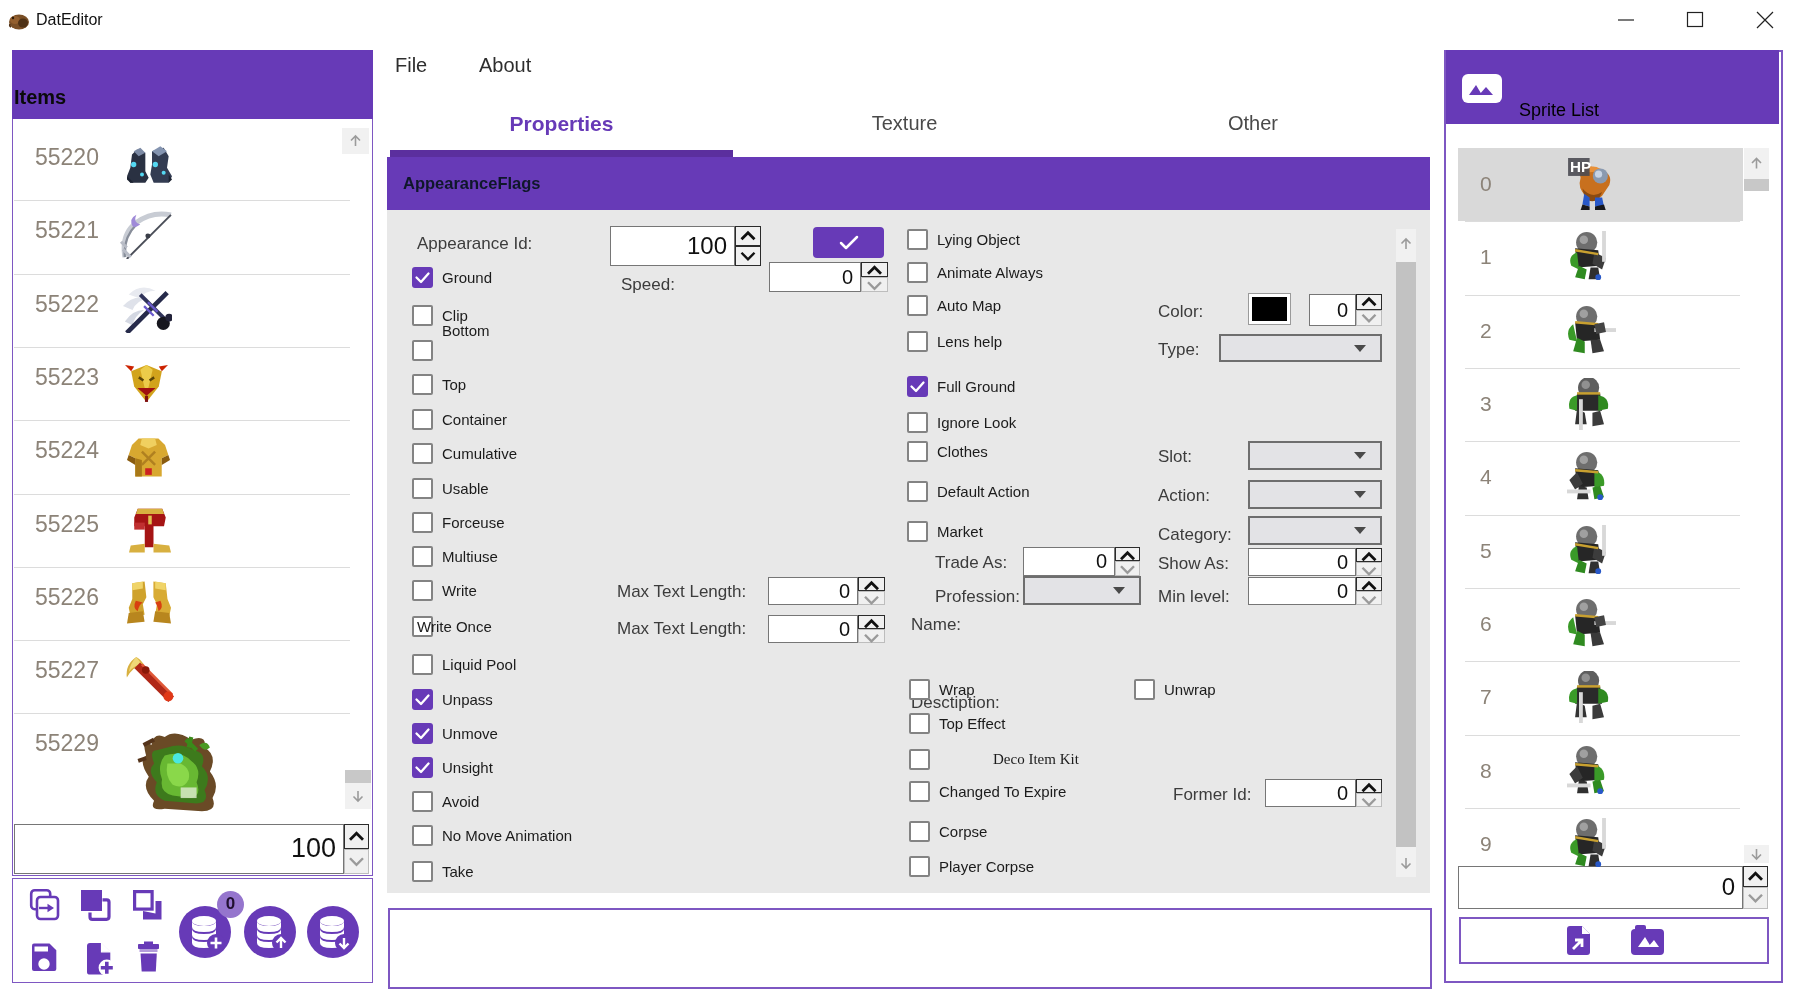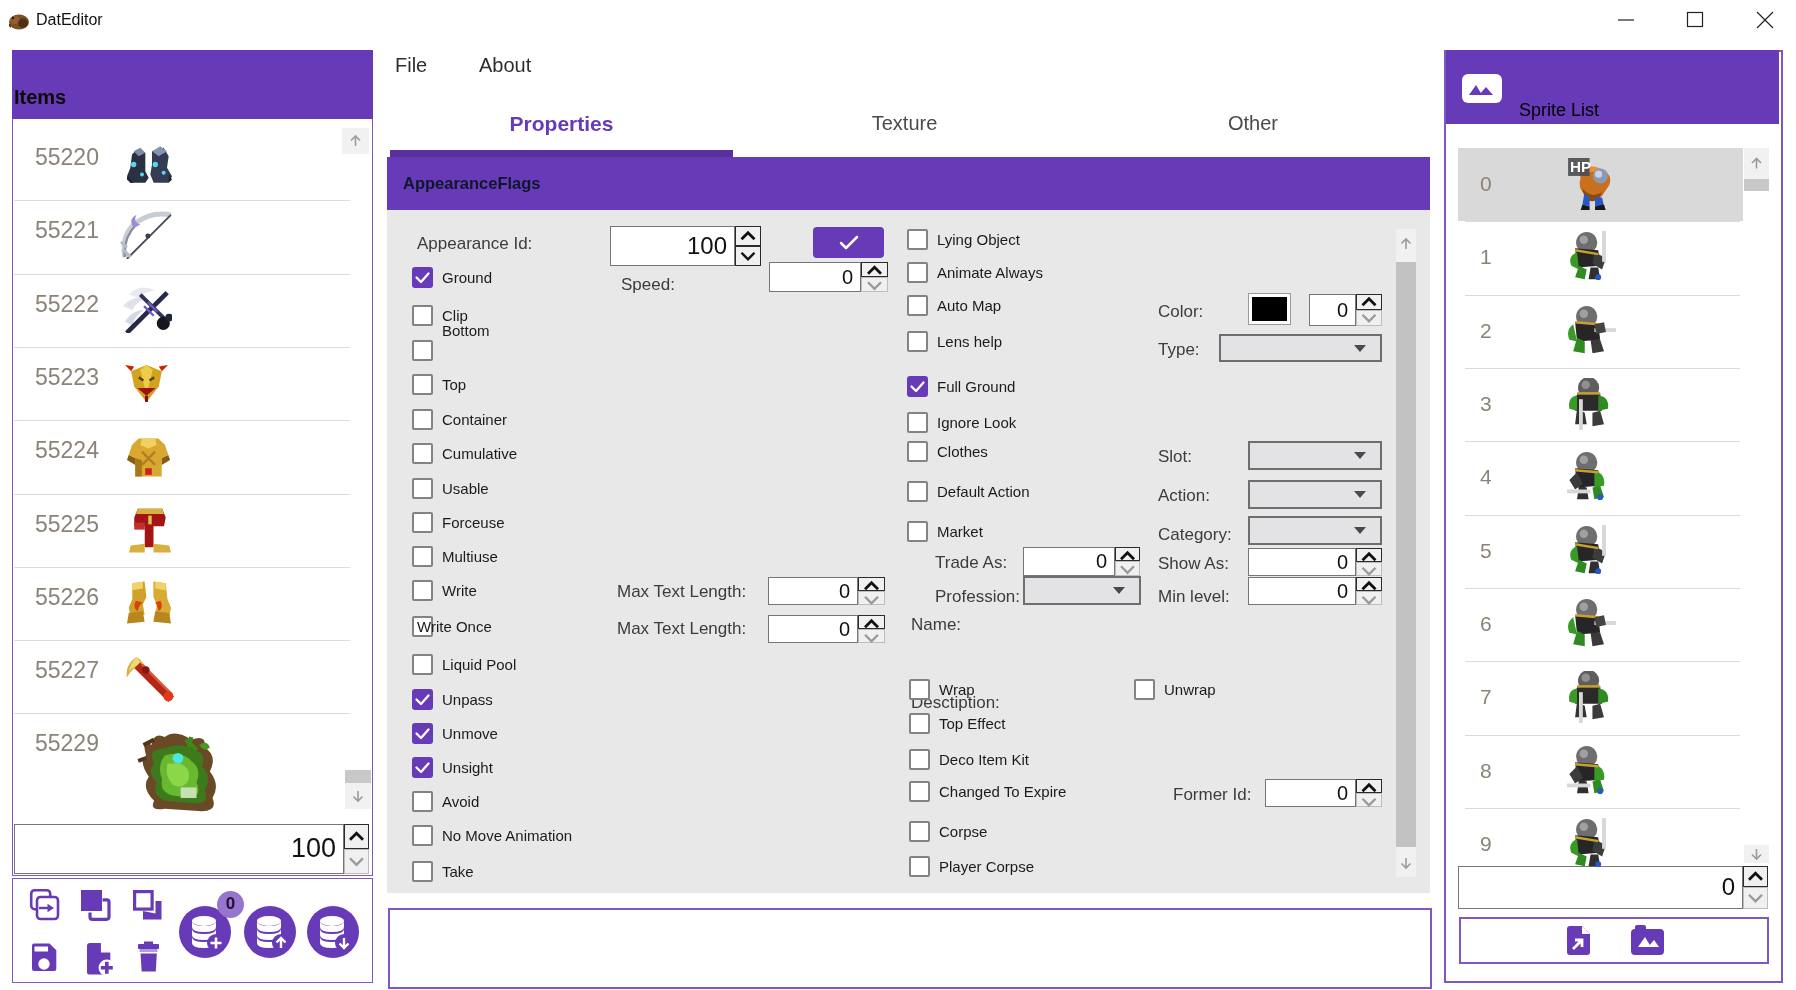--- a/index.html
+++ b/index.html
@@ -251,21 +251,21 @@
     </svg></div>
 <div class="flbl" style="left:911px;top:614px;">Name:</div>
 <div class="flbl" style="left:911px;top:644px;margin-top:48px;">Desctiption:</div>
 <div class="cb" style="left:909px;top:679px;"></div>
 <div class="lbl" style="left:939px;top:679px;">Wrap</div>
 <div class="cb" style="left:1134px;top:679px;"></div>
 <div class="lbl" style="left:1164px;top:679px;">Unwrap</div>
 <div class="cb" style="left:909px;top:713px;"></div>
 <div class="lbl" style="left:939px;top:713px;">Top Effect</div>
 <div class="cb" style="left:909px;top:749px;"></div>
-<div class="lbl" style="left:939px;top:749px;">Deco Item Kit</div>
+<div class="lbl" style="left:993px;top:749px;font-family:Liberation Serif, serif;">Deco Item Kit</div>
 <div class="cb" style="left:909px;top:781px;"></div>
 <div class="lbl" style="left:939px;top:781px;">Changed To Expire</div>
 <div class="flbl" style="left:1173px;top:784px;">Former Id:</div>
 <div class="num abs" style="left:1265px;top:779px;width:89px;height:26px;"></div>
 <div class="numtx" style="left:1265px;top:782px;width:83px;font-size:20px;line-height:22px;">0</div>
 <div class="spinu" style="left:1356px;top:779px;width:24px;height:12px;"><svg width="24" height="12" viewBox="0 0 24 12">
       <path d="M5.5 9.25 L12.0 2.75 L18.5 9.25" stroke="#111" stroke-width="2.8" fill="none"></path>
     </svg></div>
 <div class="spind" style="left:1356px;top:793px;width:24px;height:12px;"><svg width="24" height="12" viewBox="0 0 24 12">
       <path d="M5.5 2.75 L12.0 9.25 L18.5 2.75" stroke="#9a9a9a" stroke-width="2.4" fill="none"></path>

